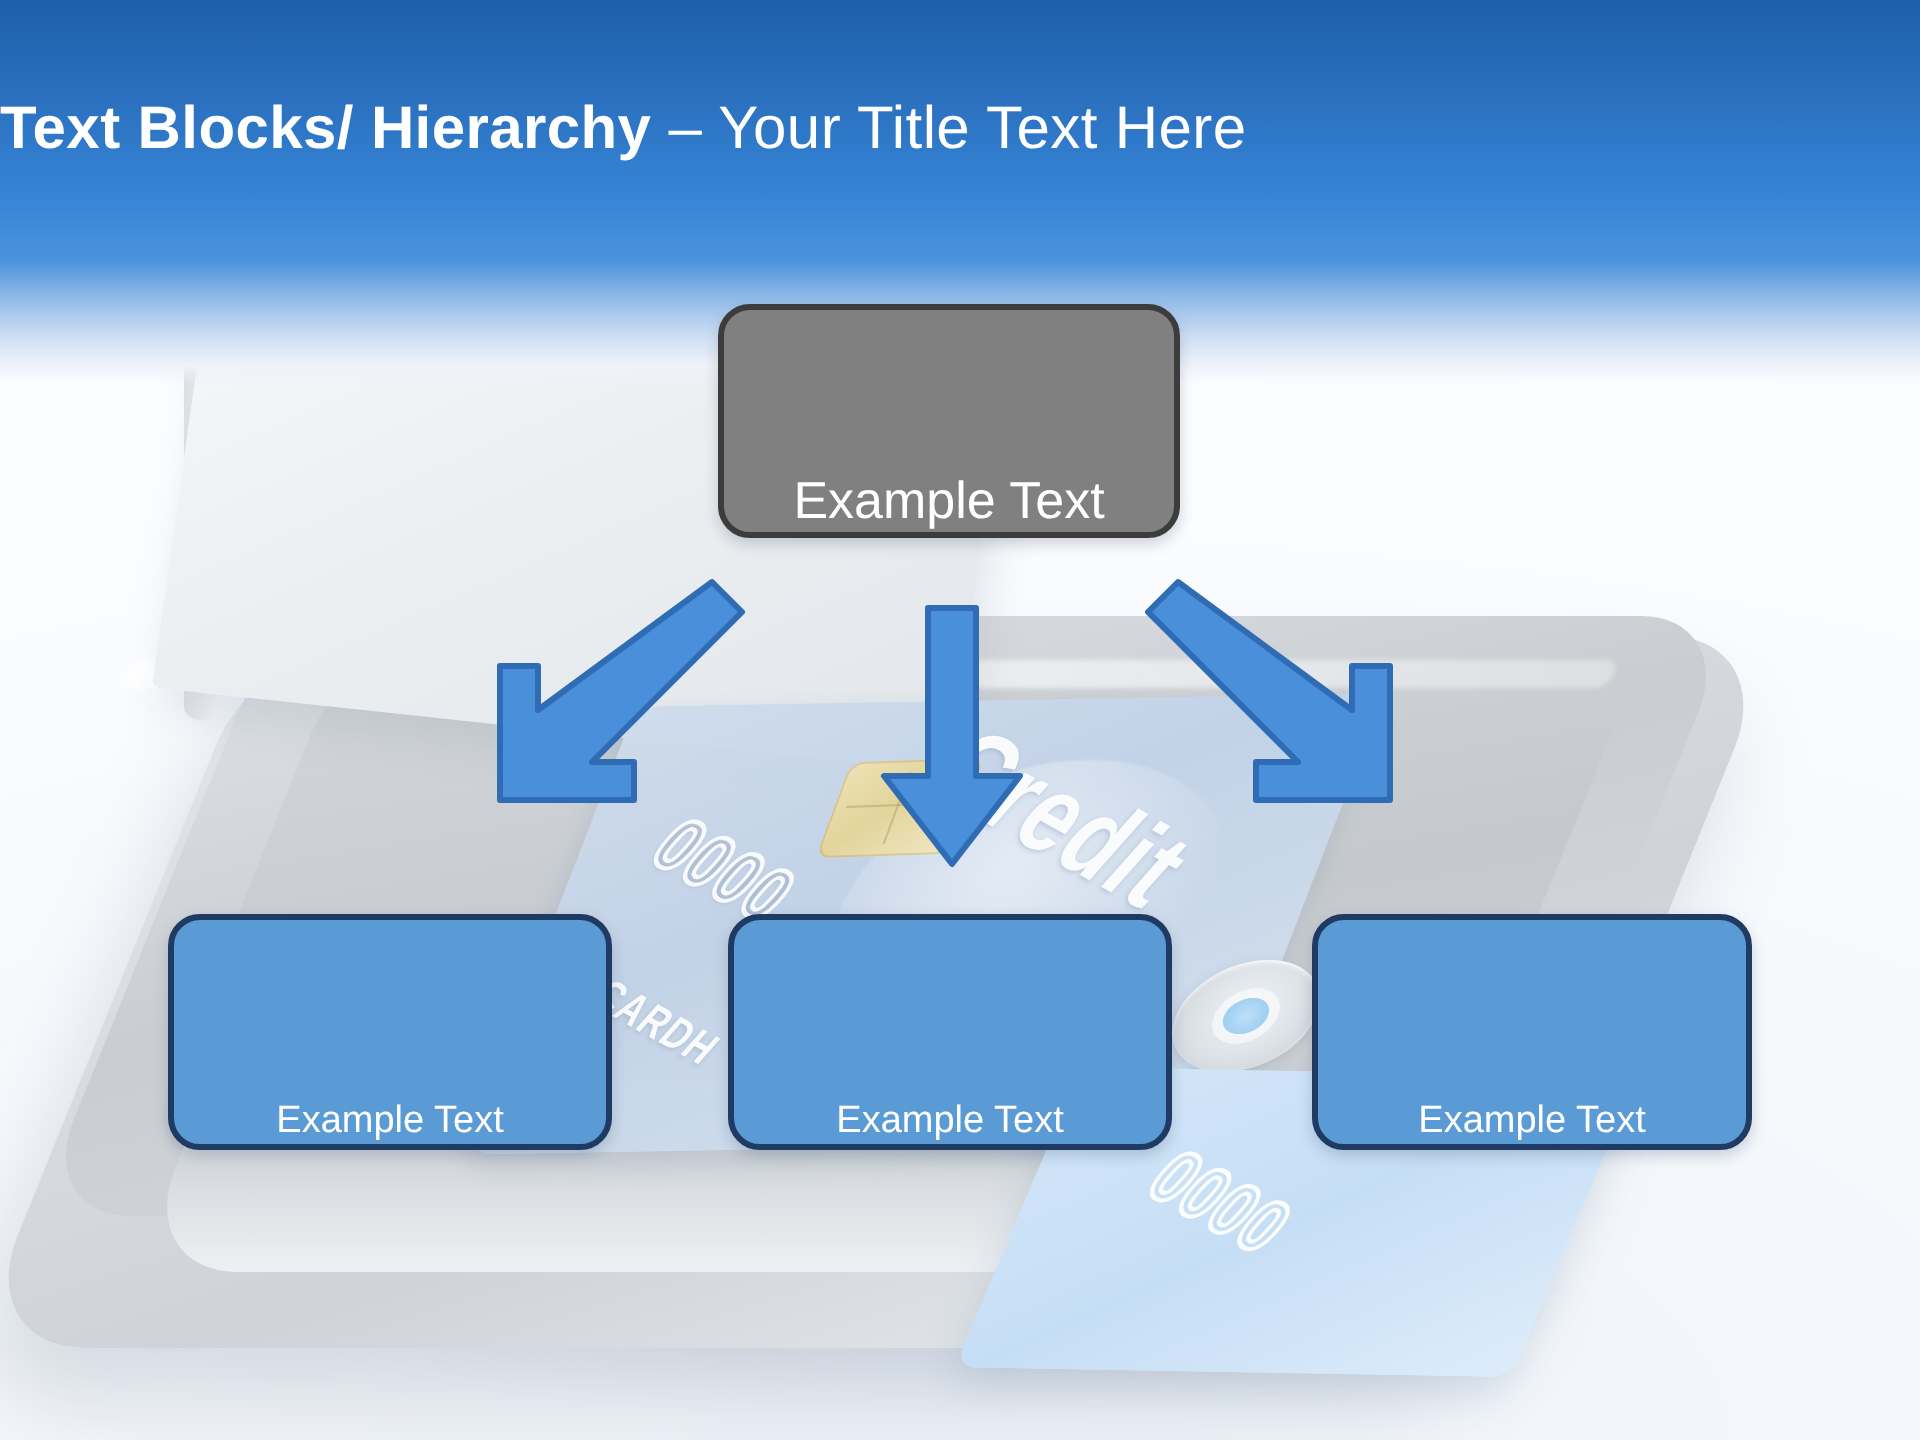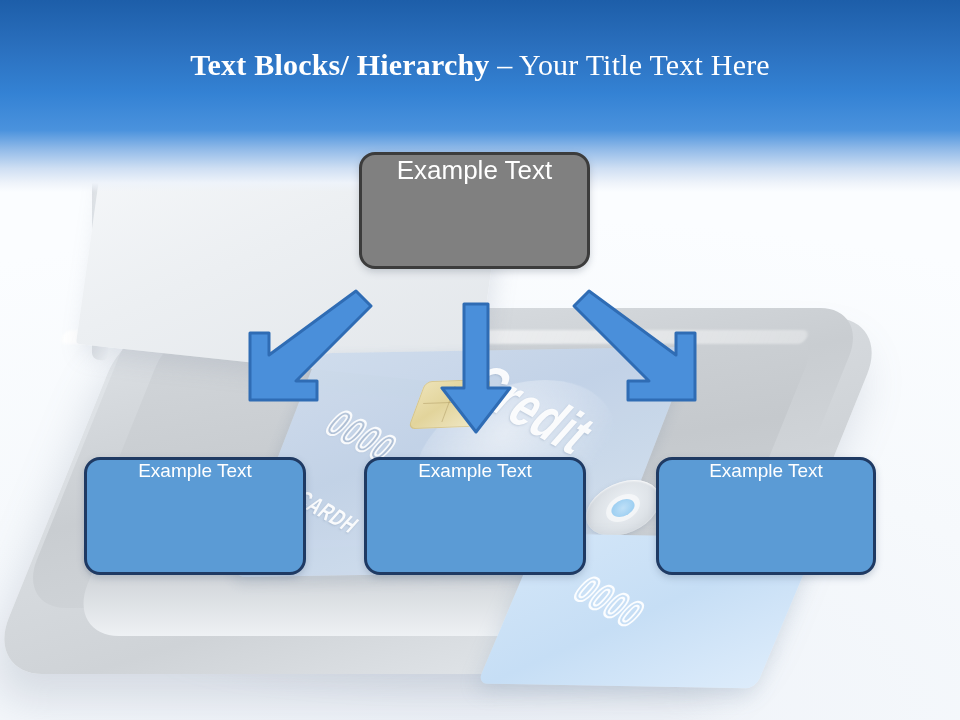--- a/index.html
+++ b/index.html
@@ -252,37 +252,36 @@
     left: 0; top: 130px;
     width: 960px;
     height: 62px;
     background: linear-gradient(180deg, #4a92dd 0%, #8fb9e8 30%, #cfdff3 62%, #eef3fa 85%, rgba(244,247,251,0) 100%);
     z-index: 5;
   }
   .title {
     position: absolute;
     left: 0; right: 0;
     top: 48px;
-    text-align: center;
+    text-align: left;
     color: #ffffff;
     font-size: 30px;
     font-weight: 400;
     letter-spacing: 0.2px;
     white-space: nowrap;
     z-index: 6;
-    font-family: Liberation Serif, serif;
   }
   .title .strong { font-weight: 700; }
 
   
   .node {
     position: absolute;
     box-sizing: border-box;
     display: flex;
-    align-items: flex-start;
+    align-items: flex-end;
     justify-content: center;
     color: #ffffff;
     z-index: 20;
     user-select: none;
   }
   .node-top {
     left: 359px; top: 152px;
     width: 231px; height: 117px;
     background: #808080;
     border: 3px solid #3c3c3c;

